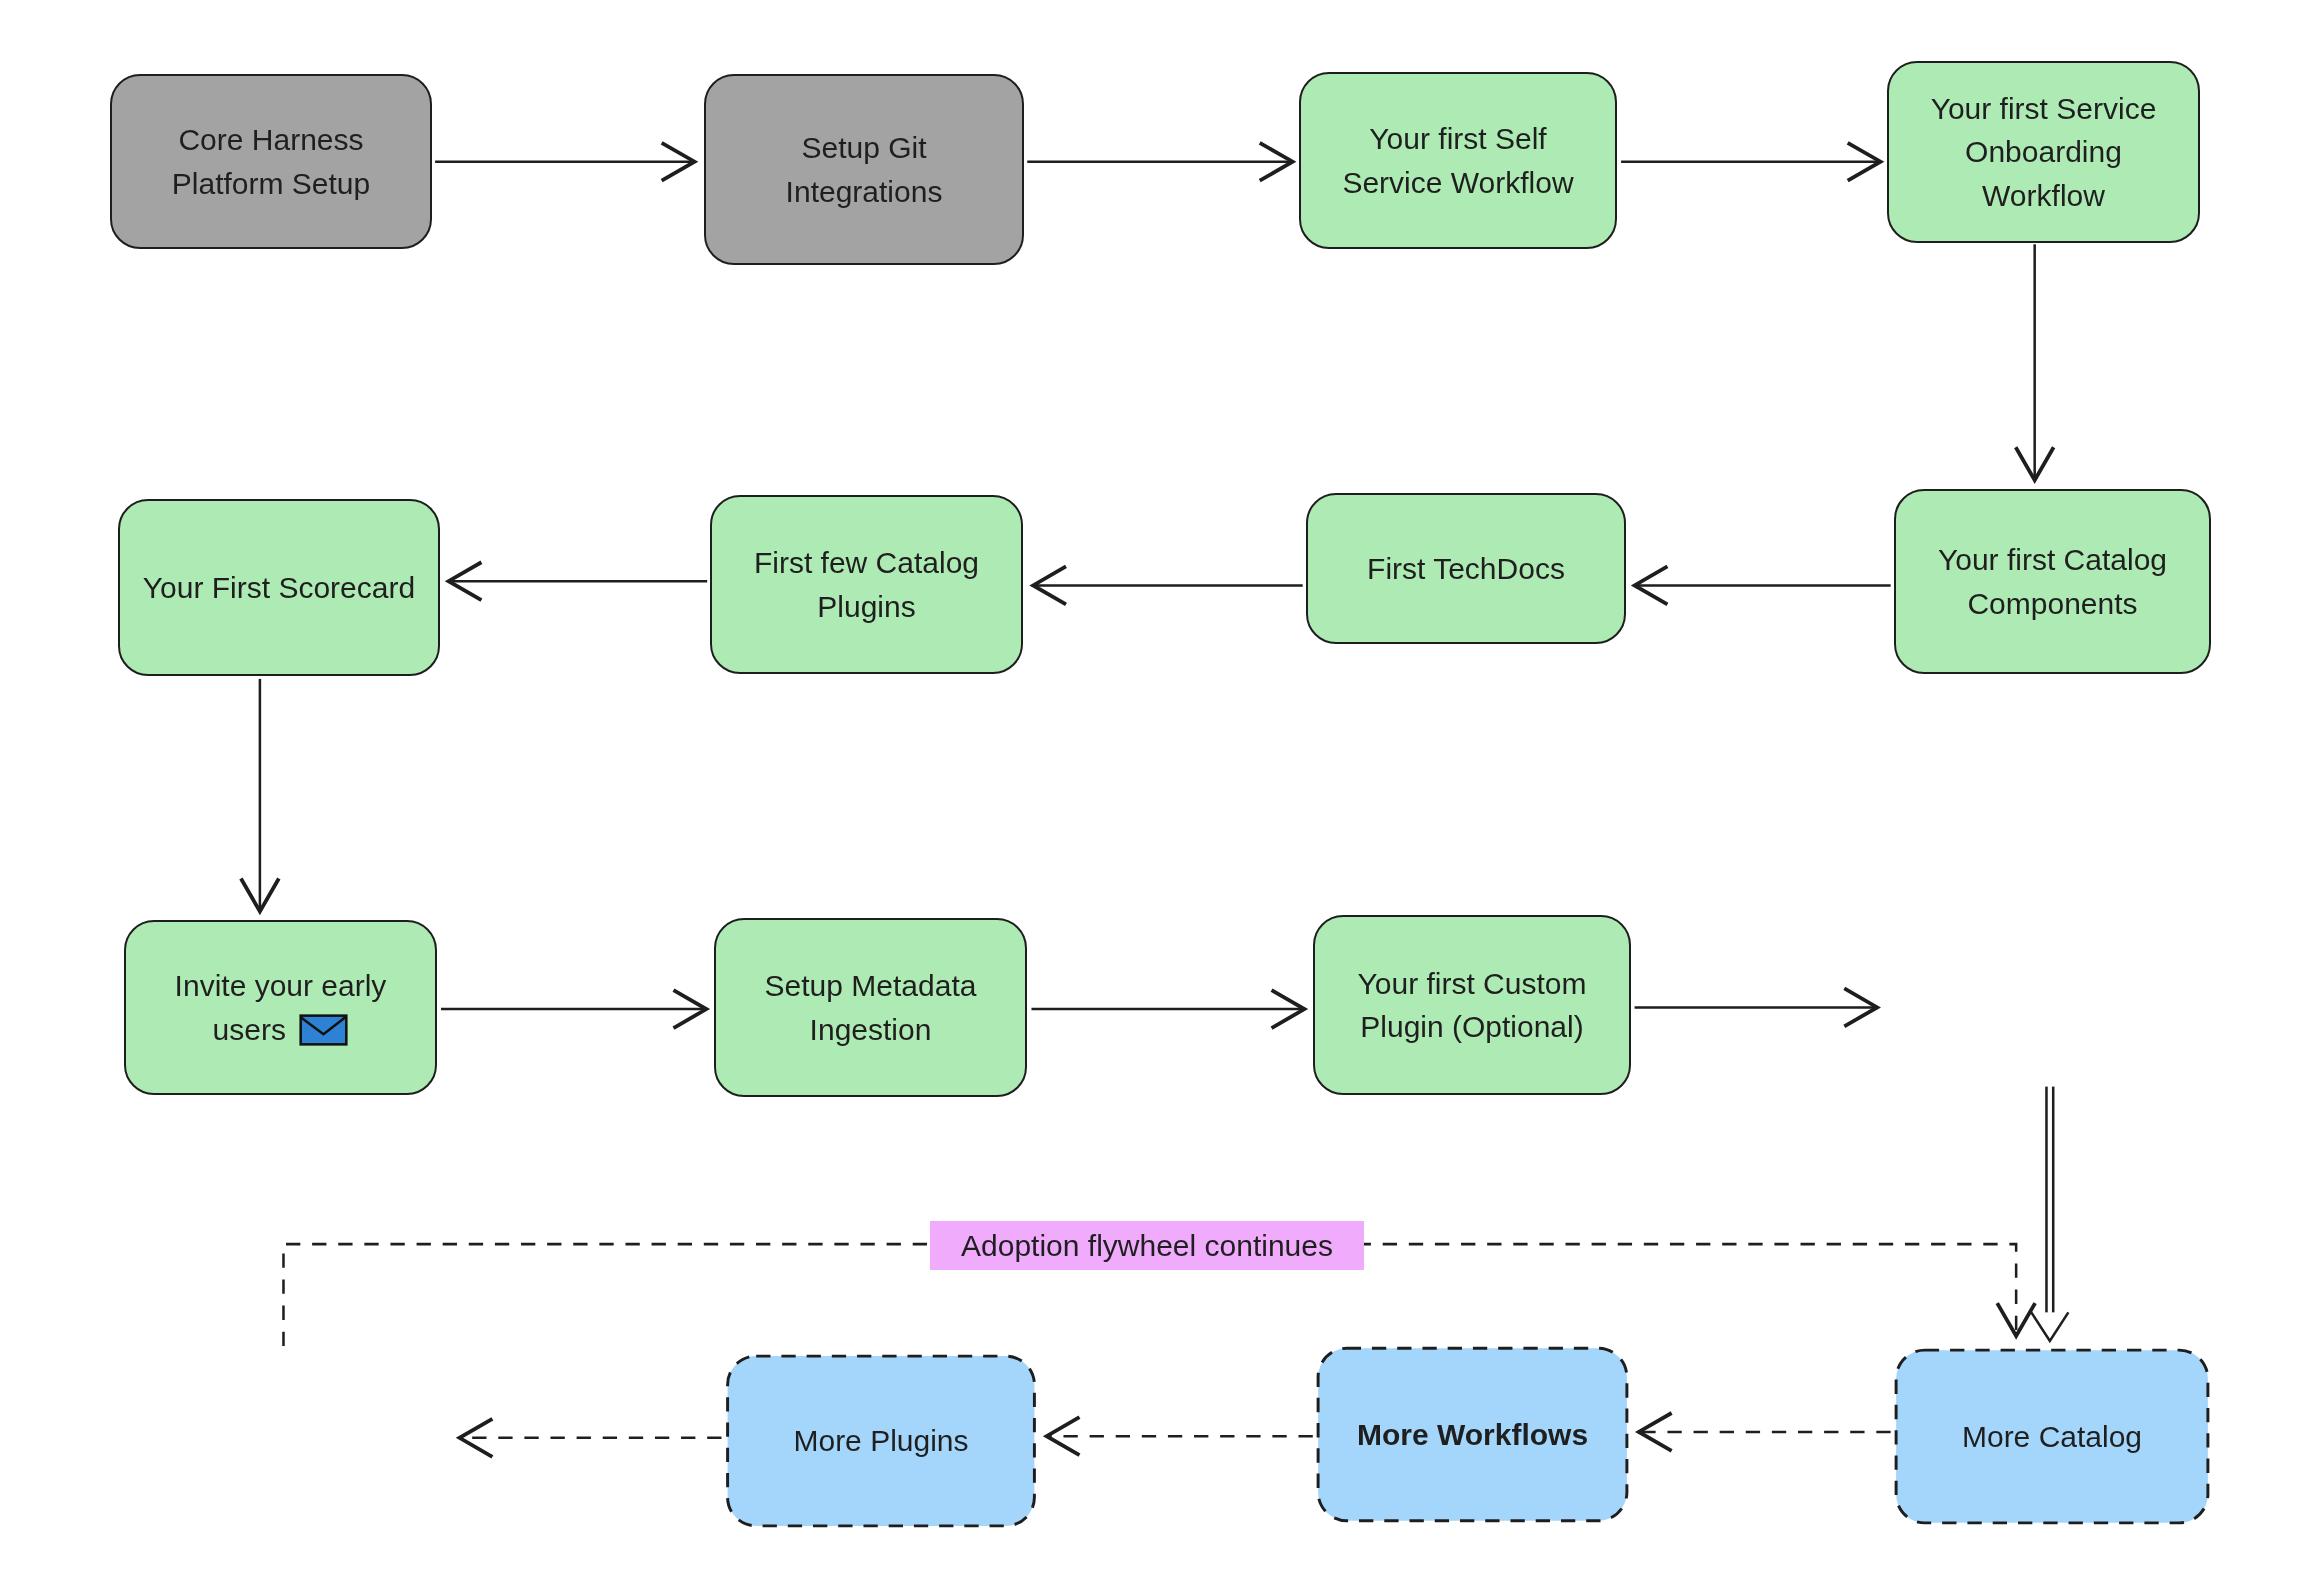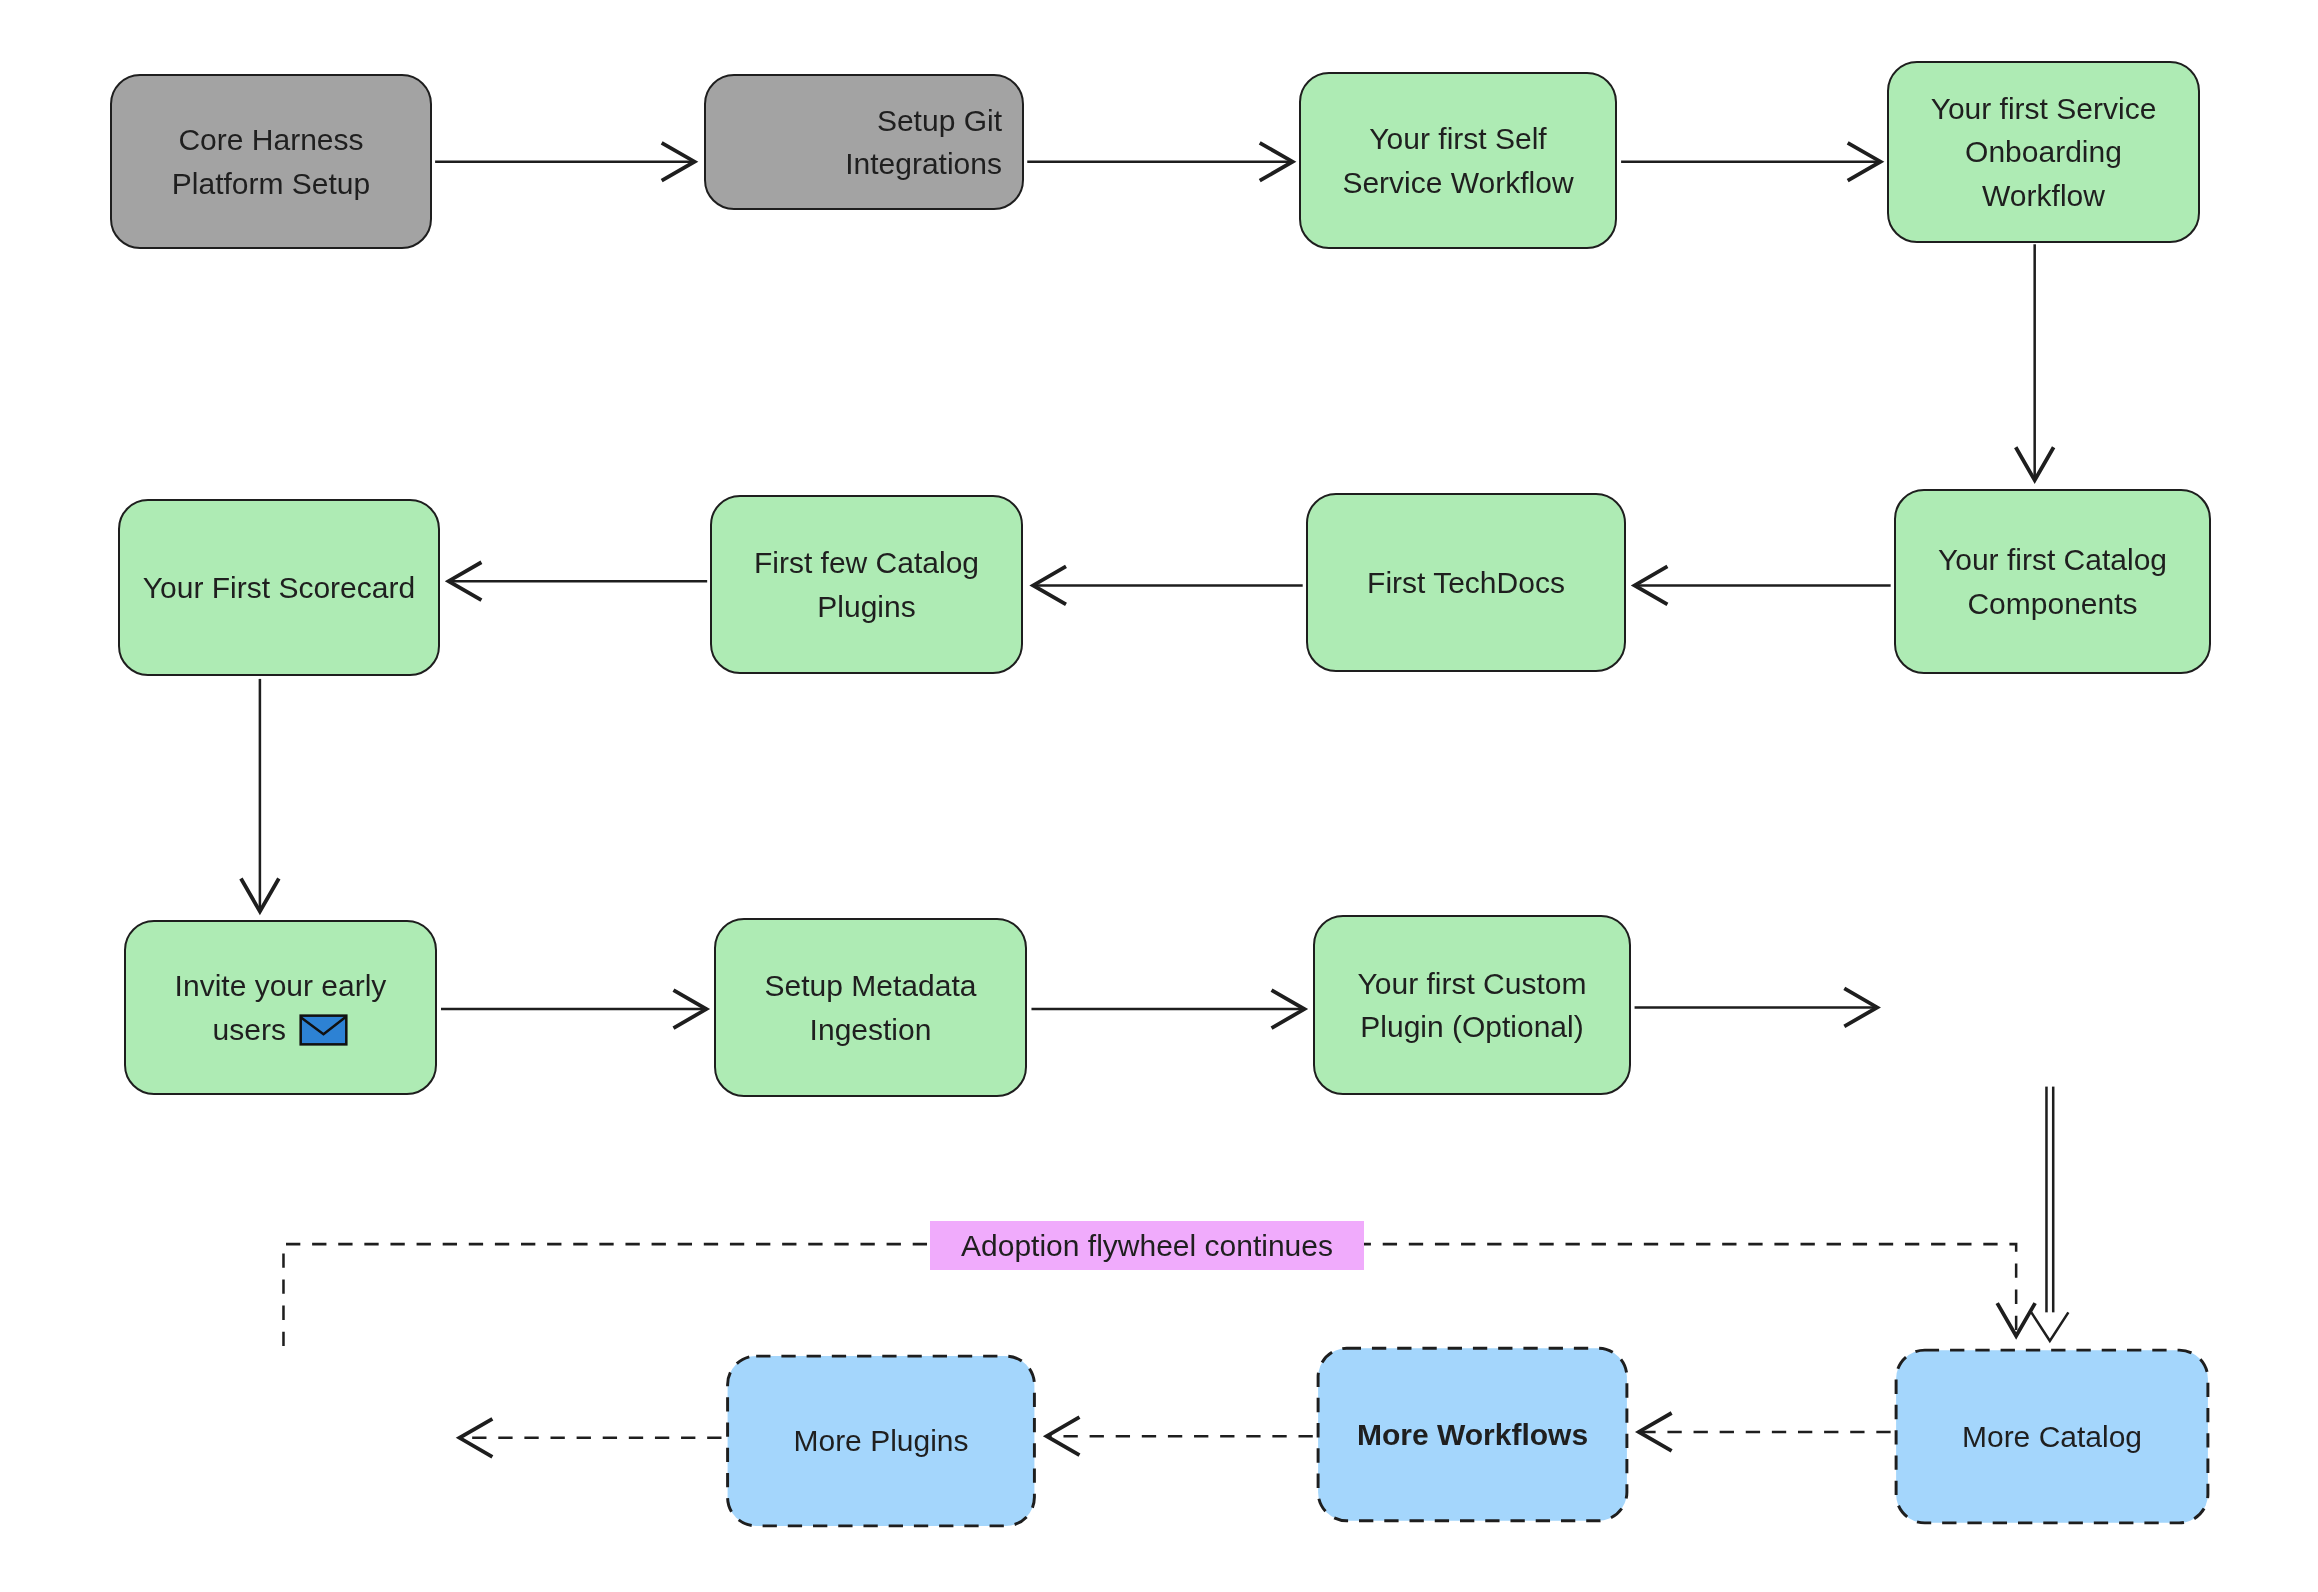--- a/index.html
+++ b/index.html
@@ -93,34 +93,34 @@
     <path d="M336,1598 L336,1477 L2393,1477 L2393,1586" fill="none" stroke="#1e1e1e" stroke-width="3" stroke-dasharray="17 14" marker-end="url(#head)"></path>
 
     <line x1="2244" y1="1700" x2="1945" y2="1700" stroke="#1e1e1e" stroke-width="3" stroke-dasharray="17 14" marker-end="url(#head)"></line>
     <line x1="1558" y1="1705" x2="1242" y2="1705" stroke="#1e1e1e" stroke-width="3" stroke-dasharray="17 14" marker-end="url(#head)"></line>
     <line x1="856" y1="1707" x2="545" y2="1707" stroke="#1e1e1e" stroke-width="3" stroke-dasharray="17 14" marker-end="url(#head)"></line>
   </svg>
 
   <div class="node blue solid" style="left:110px; top:74px; width:322px; height:175px;">
     <span>Core Harness Platform Setup</span>
   </div>
-  <div class="node blue solid" style="left:704px; top:74px; width:320px; height:136px;text-align:right;">
+  <div class="node blue solid" style="left:704px; top:74px; width:320px; height:191px;">
     <span>Setup Git Integrations</span>
   </div>
   <div class="node green solid" style="left:1299px; top:72px; width:318px; height:177px;">
     <span>Your first Self Service Workflow</span>
   </div>
   <div class="node green solid" style="left:1887px; top:61px; width:313px; height:182px;">
     <span>Your first Service Onboarding Workflow</span>
   </div>
 
   <div class="node green solid" style="left:1894px; top:489px; width:317px; height:185px;">
     <span>Your first Catalog Components</span>
   </div>
-  <div class="node green solid" style="left:1306px; top:493px; width:320px; height:179px;">
+  <div class="node green solid" style="left:1306px; top:493px; width:320px; height:151px;">
     <span>First TechDocs</span>
   </div>
   <div class="node green solid" style="left:710px; top:495px; width:313px; height:179px;">
     <span>First few Catalog Plugins</span>
   </div>
   <div class="node green solid" style="left:118px; top:499px; width:322px; height:177px;">
     <span>Your First Scorecard</span>
   </div>
 
   <div class="node green solid" style="left:124px; top:920px; width:313px; height:175px;">

